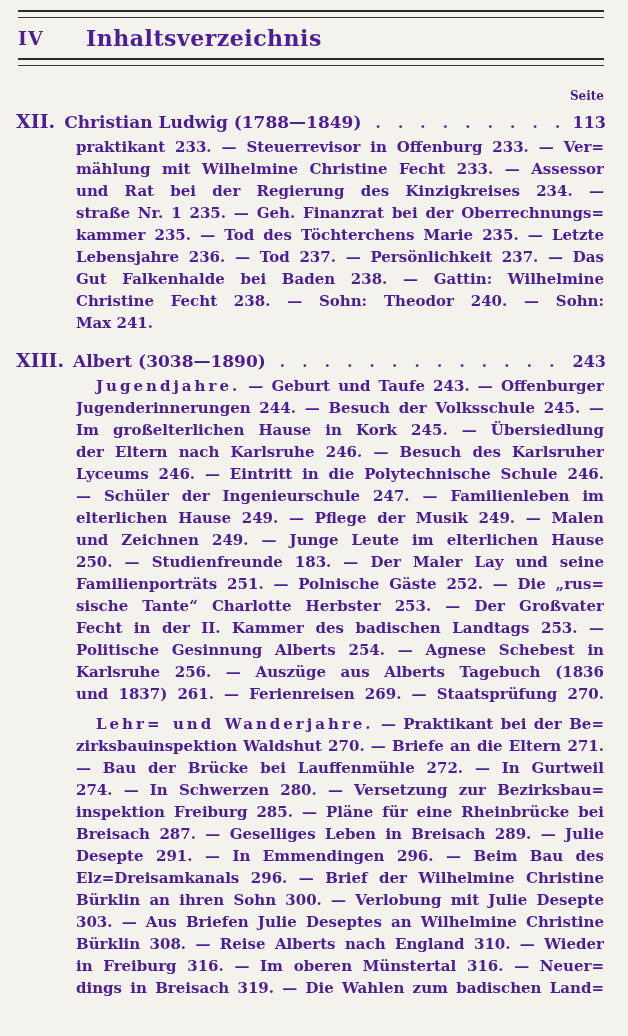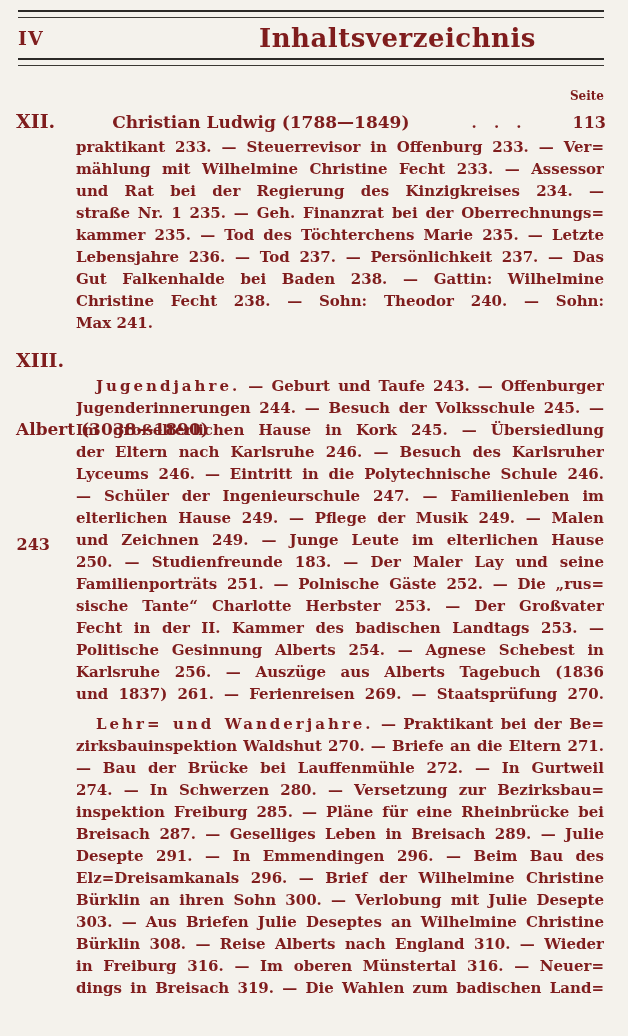--- a/index.html
+++ b/index.html
@@ -6,21 +6,21 @@
     margin: 0;
     padding: 0;
     background: #e8e6e1;
   }
   .page {
     position: relative;
     width: 628px;
     height: 1036px;
     margin: 0;
     background: #f4f2ec;
-    color: #7f1d1d;
+    color: #4c1d95;
     font-family: "DejaVu Serif", "Liberation Serif", serif;
     font-weight: 700;
     box-sizing: border-box;
     padding: 10px 22px 12px 16px;
     overflow: hidden;
   }
   .double-rule {
     height: 5px;
     border-top: 2px solid #2c2a27;
     border-bottom: 1px solid #3a3833;
@@ -32,40 +32,39 @@
     align-items: center;
     height: 38px;
     margin: 1px 0;
   }
   .folio {
     font-size: 19px;
     letter-spacing: 1px;
     padding-left: 2px;
   }
   .running-title {
-    text-align: right;
-    font-size: 26px;
+    text-align: left;
+    font-size: 22px;
     letter-spacing: 0.5px;
   }
   .seite {
     text-align: right;
     font-size: 12px;
     margin-top: 23px;
     height: 15px;
     padding-right: 2px;
   }
   .entry-line {
     display: flex;
     align-items: baseline;
     margin-top: 6px;
     height: 24px;
     white-space: nowrap;
-    gap: 48px;
   }
-  .entry-line.second { margin-top: 15px; flex-direction: column; }
+  .entry-line.second { margin-top: 15px; }
   .numeral {
     font-size: 19px;
     padding-right: 9px;
   }
   .entry-title {
     font-size: 17px;
   }
   .leader {
     flex: 1;
     overflow: hidden;

